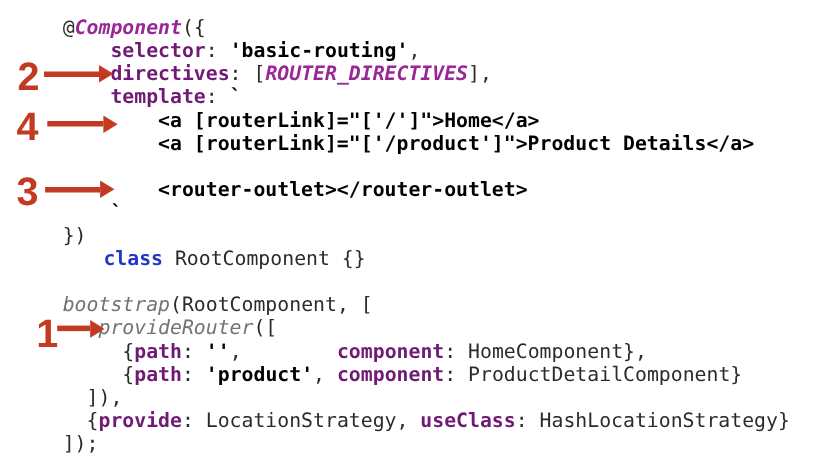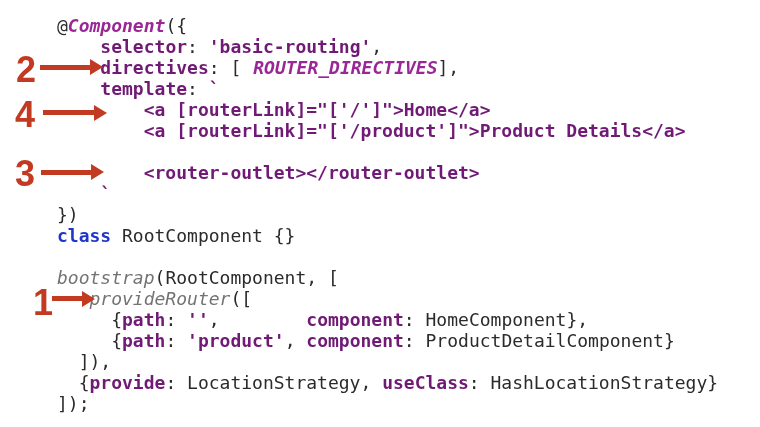--- a/index.html
+++ b/index.html
@@ -15,24 +15,24 @@
     left:57px;top:15px;
     font-size:18px;
     line-height:21px;
     white-space:pre;
     color:#2b2b2b;
     font-weight:500;
   }
   .code-line{height:21px;}
   .tok-plain{color:#2b2b2b;}
   .tok-kw{color:#701a75;font-weight:bold;}
-  .tok-kwb{color:#2036c8;font-weight:bold;}
-  .tok-str{color:#701a75;font-weight:bold;text-align:right;}
+  .tok-kwb{color:#2036c8;font-weight:bold;margin-left:37px;}
+  .tok-str{color:#000000;font-weight:bold;text-align:right;}
   .tok-dec{color:#992896;font-weight:bold;font-style:italic;}
-  .tok-const{color:#992896;font-weight:bold;font-style:italic;margin-left:12px;}
+  .tok-const{color:#992896;font-weight:bold;font-style:italic;}
   .tok-fn{color:#737373;font-style:italic;}
 
   .ann-num{
     position:absolute;
     font-family:"Liberation Sans", sans-serif;
     font-weight:bold;
     font-size:36px;
     line-height:36px;
     color:#c23a21;
   }

